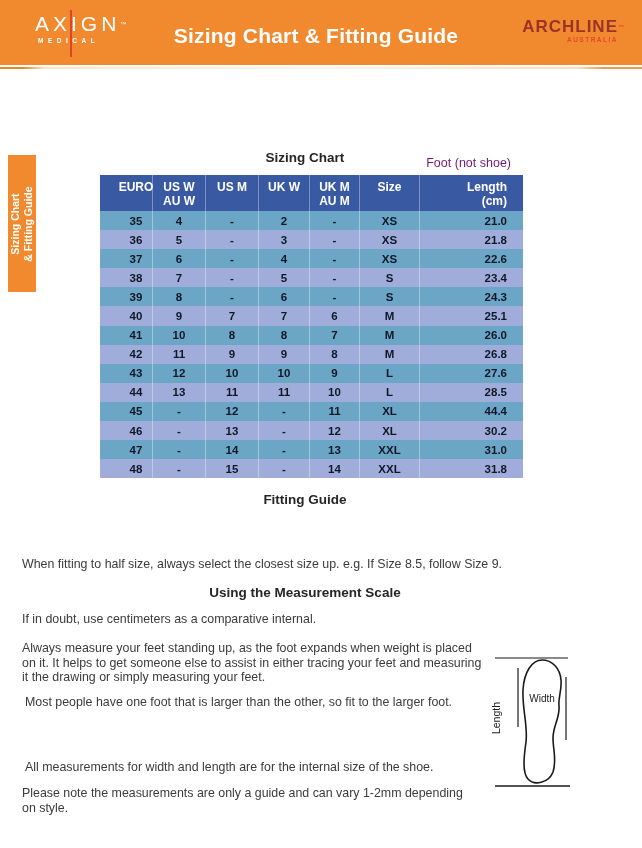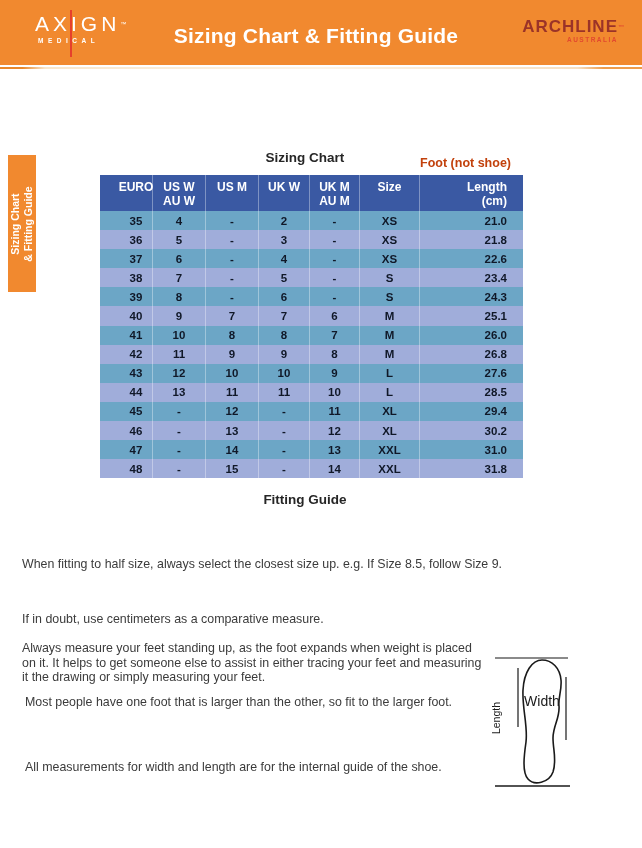--- a/index.html
+++ b/index.html
@@ -29,21 +29,21 @@
     background:linear-gradient(90deg,#E8872B 0%,#E8872B 3.5%,#F9E6CC 7%,#FDF4E8 50%,#F7DFC2 90%,#EE9C4C 94%,#EE9C4C 100%);}
 
   
   .side-tab{position:absolute;left:8px;top:155px;width:28px;height:137px;background:var(--header-orange);}
   .side-tab-label{position:absolute;left:50%;top:50%;transform:translate(-50%,-50%) rotate(-90deg);
     white-space:pre-line;color:#fff;font-size:10.5px;font-weight:700;text-align:center;line-height:13px;width:130px;}
 
   
   .chart-title{position:absolute;left:170px;top:150px;width:270px;text-align:center;
     color:var(--heading-text);font-size:13.5px;font-weight:700;}
-  .foot-note{position:absolute;right:131px;top:156px;color:#c2410c;font-size:12.5px;font-weight:700;}
+  .foot-note{position:absolute;right:131px;top:156px;color:#701a75;font-size:12.5px;font-weight:400;}
   .size-table{position:absolute;left:100px;top:175px;width:423px;font-weight:700;}
   .thead{display:flex;background:var(--table-header-blue);height:36px;color:#fff;font-size:12px;}
   .th{display:flex;align-items:flex-start;justify-content:center;padding-top:5px;
     white-space:pre-line;text-align:center;line-height:14px;}
   .th:not(:first-child),.td:not(:first-child){border-left:1px solid rgba(255,255,255,0.35);}
   .tbody{display:flex;flex-direction:column;}
   .tr{display:flex;height:19.1px;font-size:11.5px;color:var(--row-text);}
   .tr.dark{background:var(--row-dark);}
   .tr.light{background:var(--row-light);}
   .td{display:flex;align-items:center;justify-content:center;}
@@ -64,21 +64,21 @@
   .ms-p2{top:641px;width:470px;}
   .ms-p3{top:695px;left:25px;width:500px;}
   .ms-p4{top:760px;left:25px;width:470px;}
   .ms-p5{top:786px;width:470px;}
   .bold{font-weight:700;}
 
   
   .foot-diagram{position:absolute;left:492px;top:650px;width:85px;height:142px;}
   .foot-diagram svg{position:absolute;left:0;top:0;}
   .width-label{position:absolute;left:28px;top:43px;width:44px;text-align:center;
-    color:#1a1a1a;font-size:14px;}
+    color:#1a1a1a;font-size:10px;}
   .length-label{position:absolute;left:-26px;top:62px;width:60px;text-align:center;
     transform:rotate(-90deg);color:#1a1a1a;font-size:10.5px;}
 </style>
 </head>
 <body>
 
 <div class="page">
 
   <div class="header">
     <div class="axign">
@@ -206,21 +206,21 @@
           <div class="td col-5">L</div>
           <div class="td col-6">28.5</div>
         </div>
         <div class="tr dark">
           <div class="td col-0">45</div>
           <div class="td col-1">-</div>
           <div class="td col-2">12</div>
           <div class="td col-3">-</div>
           <div class="td col-4">11</div>
           <div class="td col-5">XL</div>
-          <div class="td col-6">29.4</div>
+          <div class="td col-6">44.4</div>
         </div>
         <div class="tr light">
           <div class="td col-0">46</div>
           <div class="td col-1">-</div>
           <div class="td col-2">13</div>
           <div class="td col-3">-</div>
           <div class="td col-4">12</div>
           <div class="td col-5">XL</div>
           <div class="td col-6">30.2</div>
         </div>
@@ -241,26 +241,29 @@
           <div class="td col-4">14</div>
           <div class="td col-5">XXL</div>
           <div class="td col-6">31.8</div>
         </div>
       </div>
   </div>
 
   <div class="h2 fitting-heading">Fitting Guide</div>
   <div class="para fg-p2">When fitting to half size, always select the closest size up. e.g. If Size 8.5, follow Size 9.</div>
 
-  <div class="para ms-p1">If in doubt, use centimeters as a comparative measure.</div>
+  <div class="h2 measure-heading">Using the Measurement Scale</div>
+  <div class="para ms-p1">If in doubt, use centimeters as a comparative internal.</div>
   <div class="para ms-p2">Always measure your feet standing up, as the foot expands when weight is placed
 on it. It helps to get someone else to assist in either tracing your feet and measuring
 it the drawing or simply measuring your feet.</div>
   <div class="para ms-p3">Most people have one foot that is larger than the other, so fit to the larger foot.</div>
-  <div class="para ms-p4">All measurements for width and length are for the internal guide of the shoe.</div>
+  <div class="para ms-p4">All measurements for width and length are for the internal size of the shoe.</div>
+  <div class="para ms-p5">Please note the measurements are only a guide and can vary 1-2mm depending
+on style.</div>
 
   <div class="foot-diagram">
     <svg width="85" height="142" viewBox="0 0 85 142">
       <line x1="3" y1="8" x2="76" y2="8" stroke="#8a8a8a" stroke-width="2"></line>
       <line x1="3" y1="136" x2="78" y2="136" stroke="#1a1a1a" stroke-width="1.4"></line>
       <line x1="26" y1="18" x2="26" y2="77" stroke="#1a1a1a" stroke-width="1.2"></line>
       <line x1="74" y1="27" x2="74" y2="90" stroke="#1a1a1a" stroke-width="1.2"></line>
       <path d="M 50 10 C 60 10 68 18 69 30 C 70 40 66 48 67 56 C 68 68 61 76 61 88 C 61 100 65 110 61 122 C 57 133 42 136 36 129 C 30 122 32 106 34 92 C 36 76 30 58 31 40 C 32 22 40 10 50 10 Z" fill="none" stroke="#1a1a1a" stroke-width="1.6"></path>
     </svg>
     <div class="width-label">Width</div>

